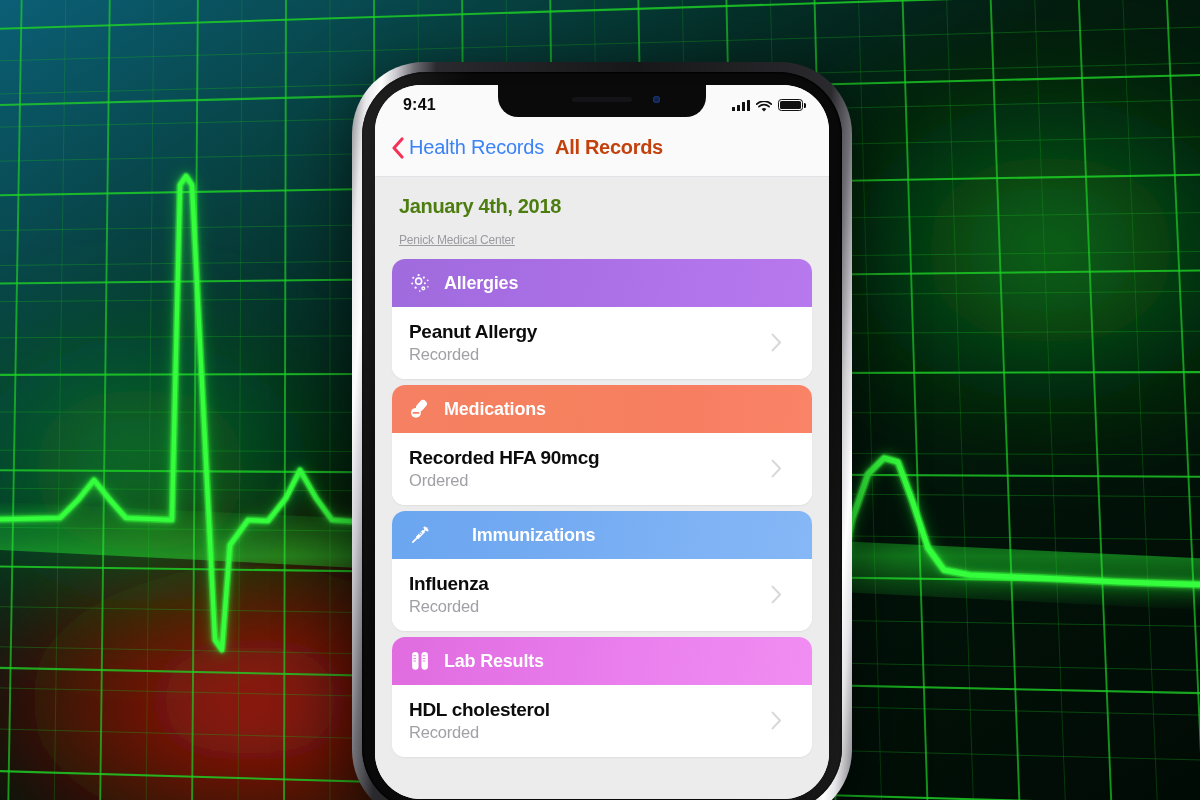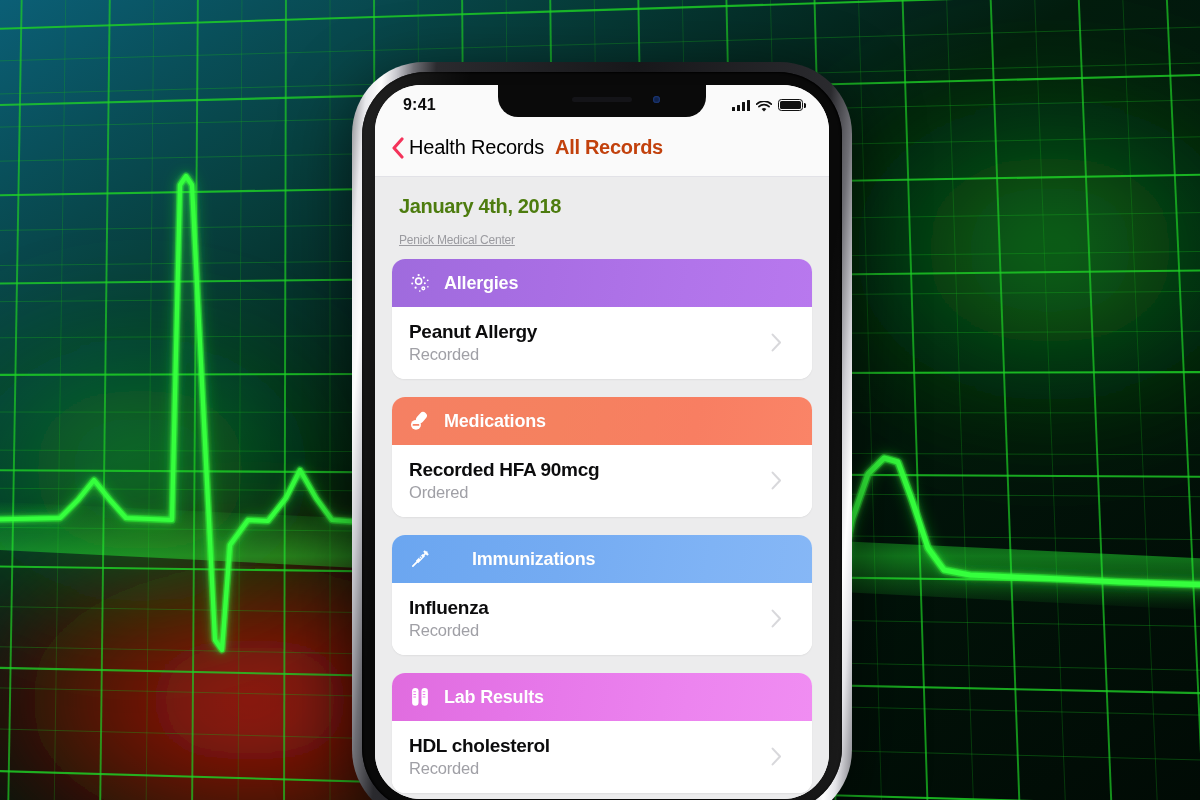--- a/index.html
+++ b/index.html
@@ -115,21 +115,21 @@
     position:relative; z-index:10;
     height:56px;
     background:#fafafa;
     display:flex; align-items:center;
     padding:0 16px 2px 16px;
     border-bottom:1px solid #e2e2e7;
   }
   .nav-back{ display:flex; align-items:center; gap:5px; cursor:pointer; }
   .nav-chev{ width:13px; height:22px; flex:none; }
   .nav-back-label{
-    font-size:20px; color:#000000; letter-spacing:-.2px;
+    font-size:20px; color:#3b82f6; letter-spacing:-.2px;
   }
   .nav-title{
     font-size:20px; font-weight:bold; color:#c2410c;
     margin-left:11px; letter-spacing:-.3px;
   }
 
   
   .content{
     position:absolute; left:0; right:0; top:92px; bottom:0;
     background:#ececed;
@@ -142,21 +142,21 @@
   }
   .date-sub{
     font-size:12px; color:#9b9ba0; margin-top:15px; letter-spacing:-.2px;text-decoration:underline;
   }
 
   
   .card{
     background:#fff;
     border-radius:13px;
     overflow:hidden;
-    margin-bottom:18px;
+    margin-bottom:6px;
     box-shadow:0 1px 2px rgba(0,0,0,.06);
   }
   .card-head{
     height:48px;
     display:flex; align-items:center;
     padding:0 17px;
     gap:13px;
   }
   .card-head-title{
     font-size:18px; font-weight:bold; color:#fff; letter-spacing:-.2px;

